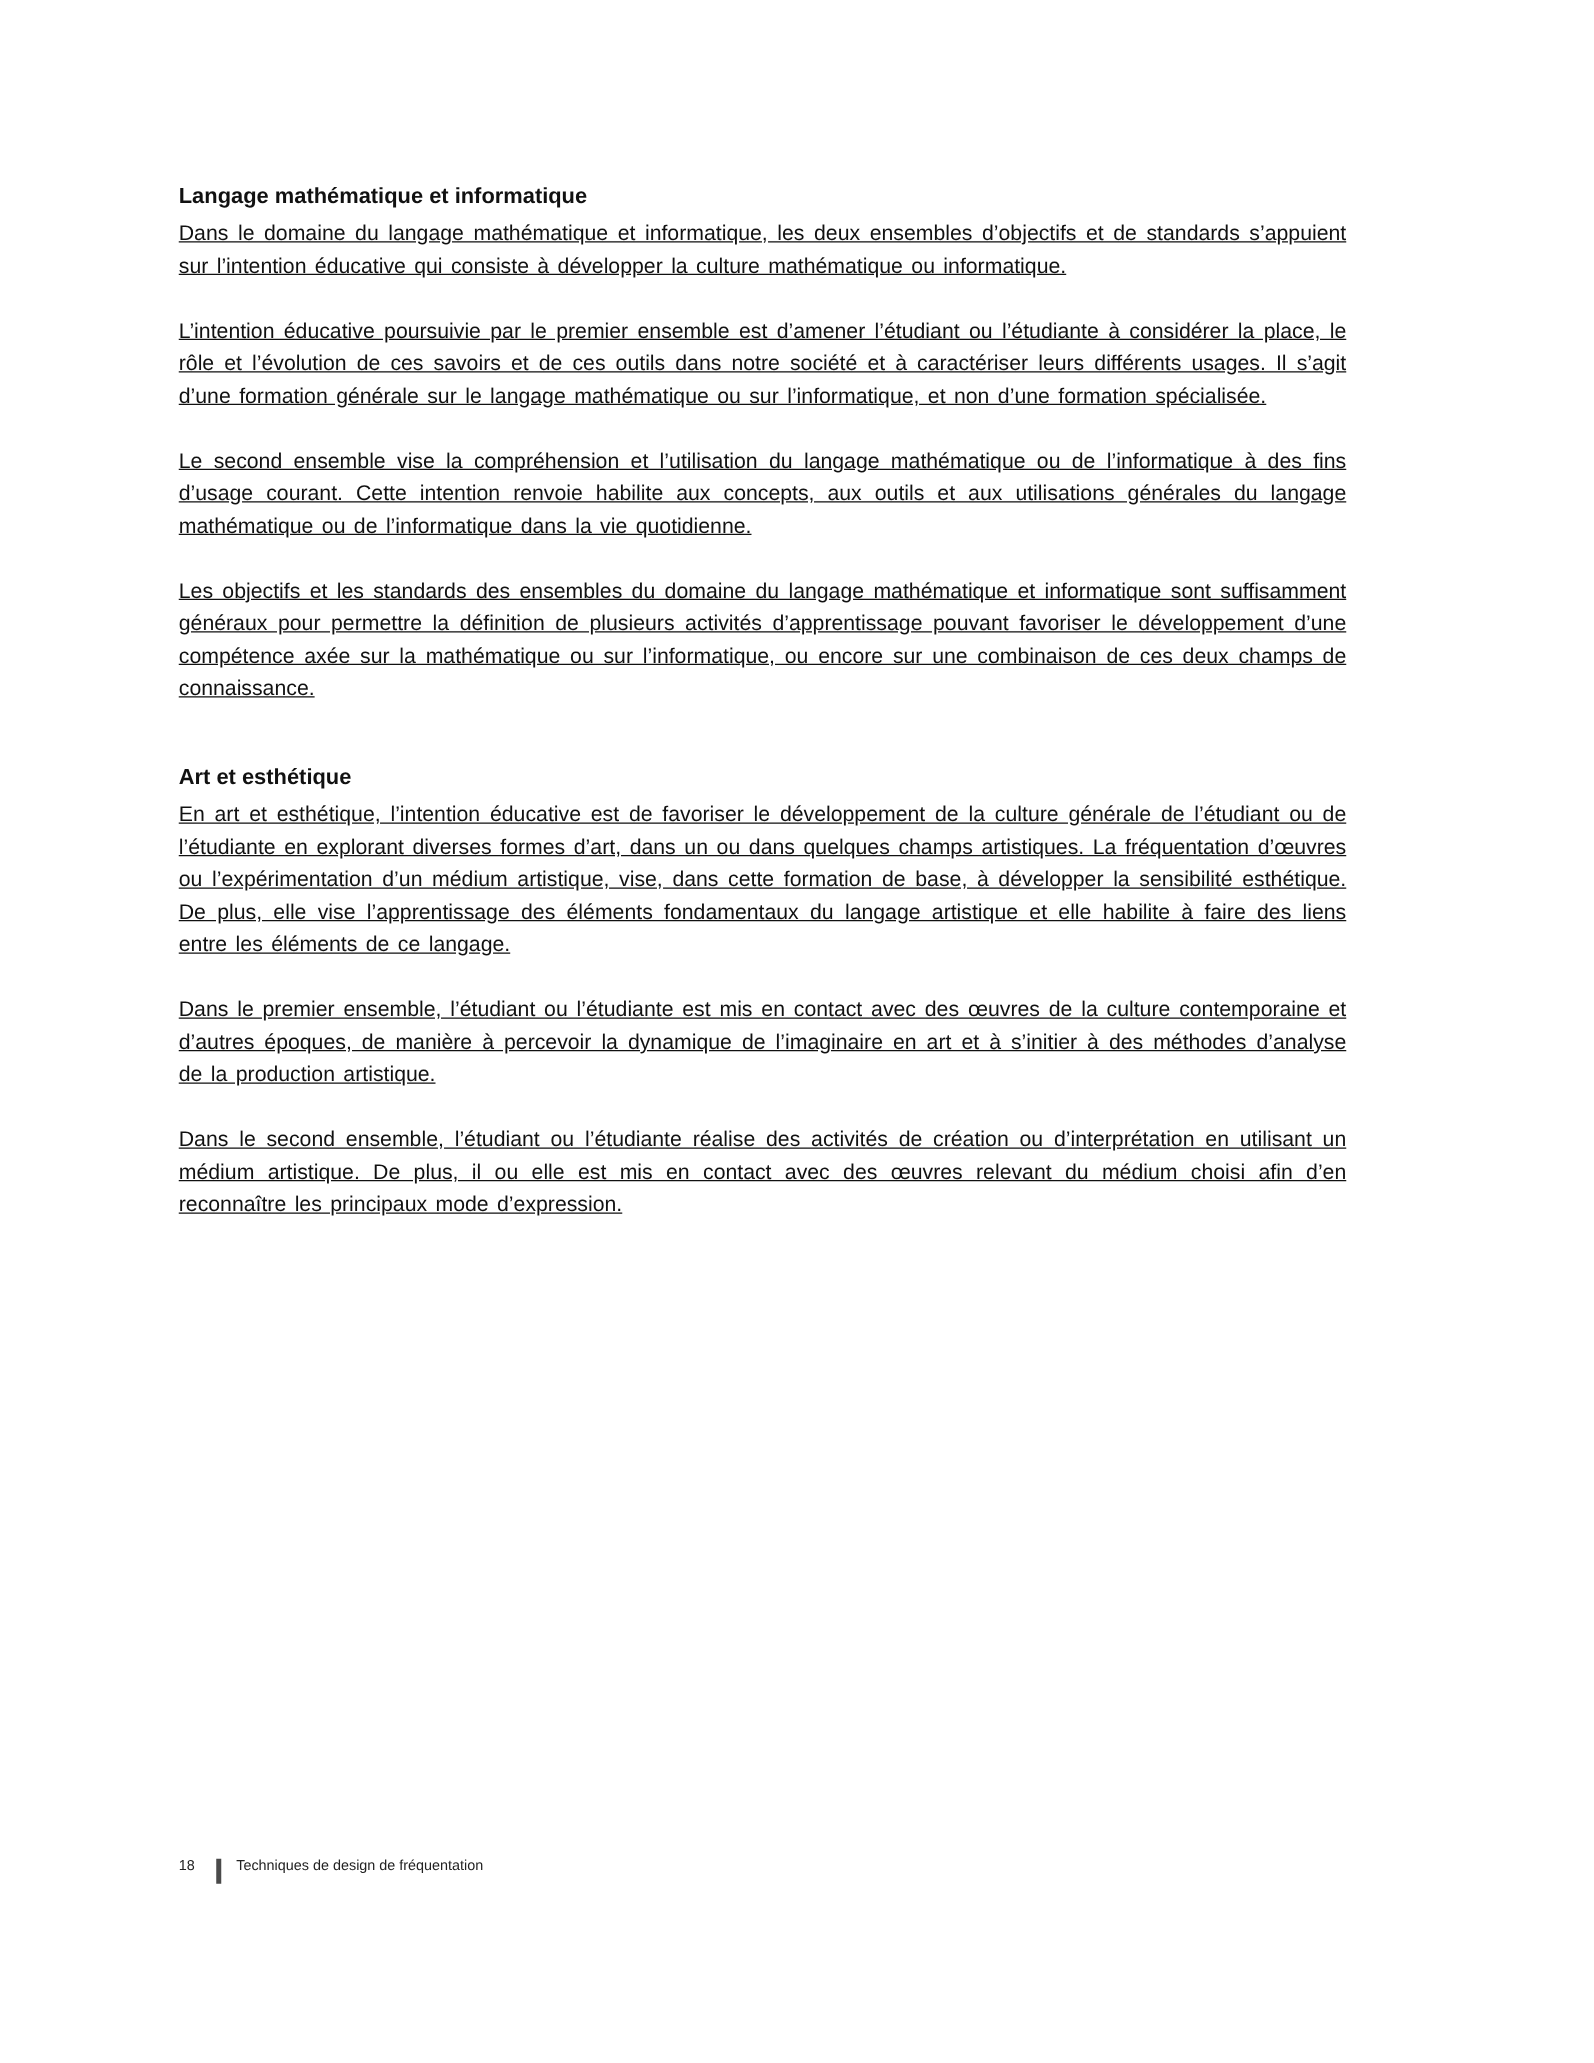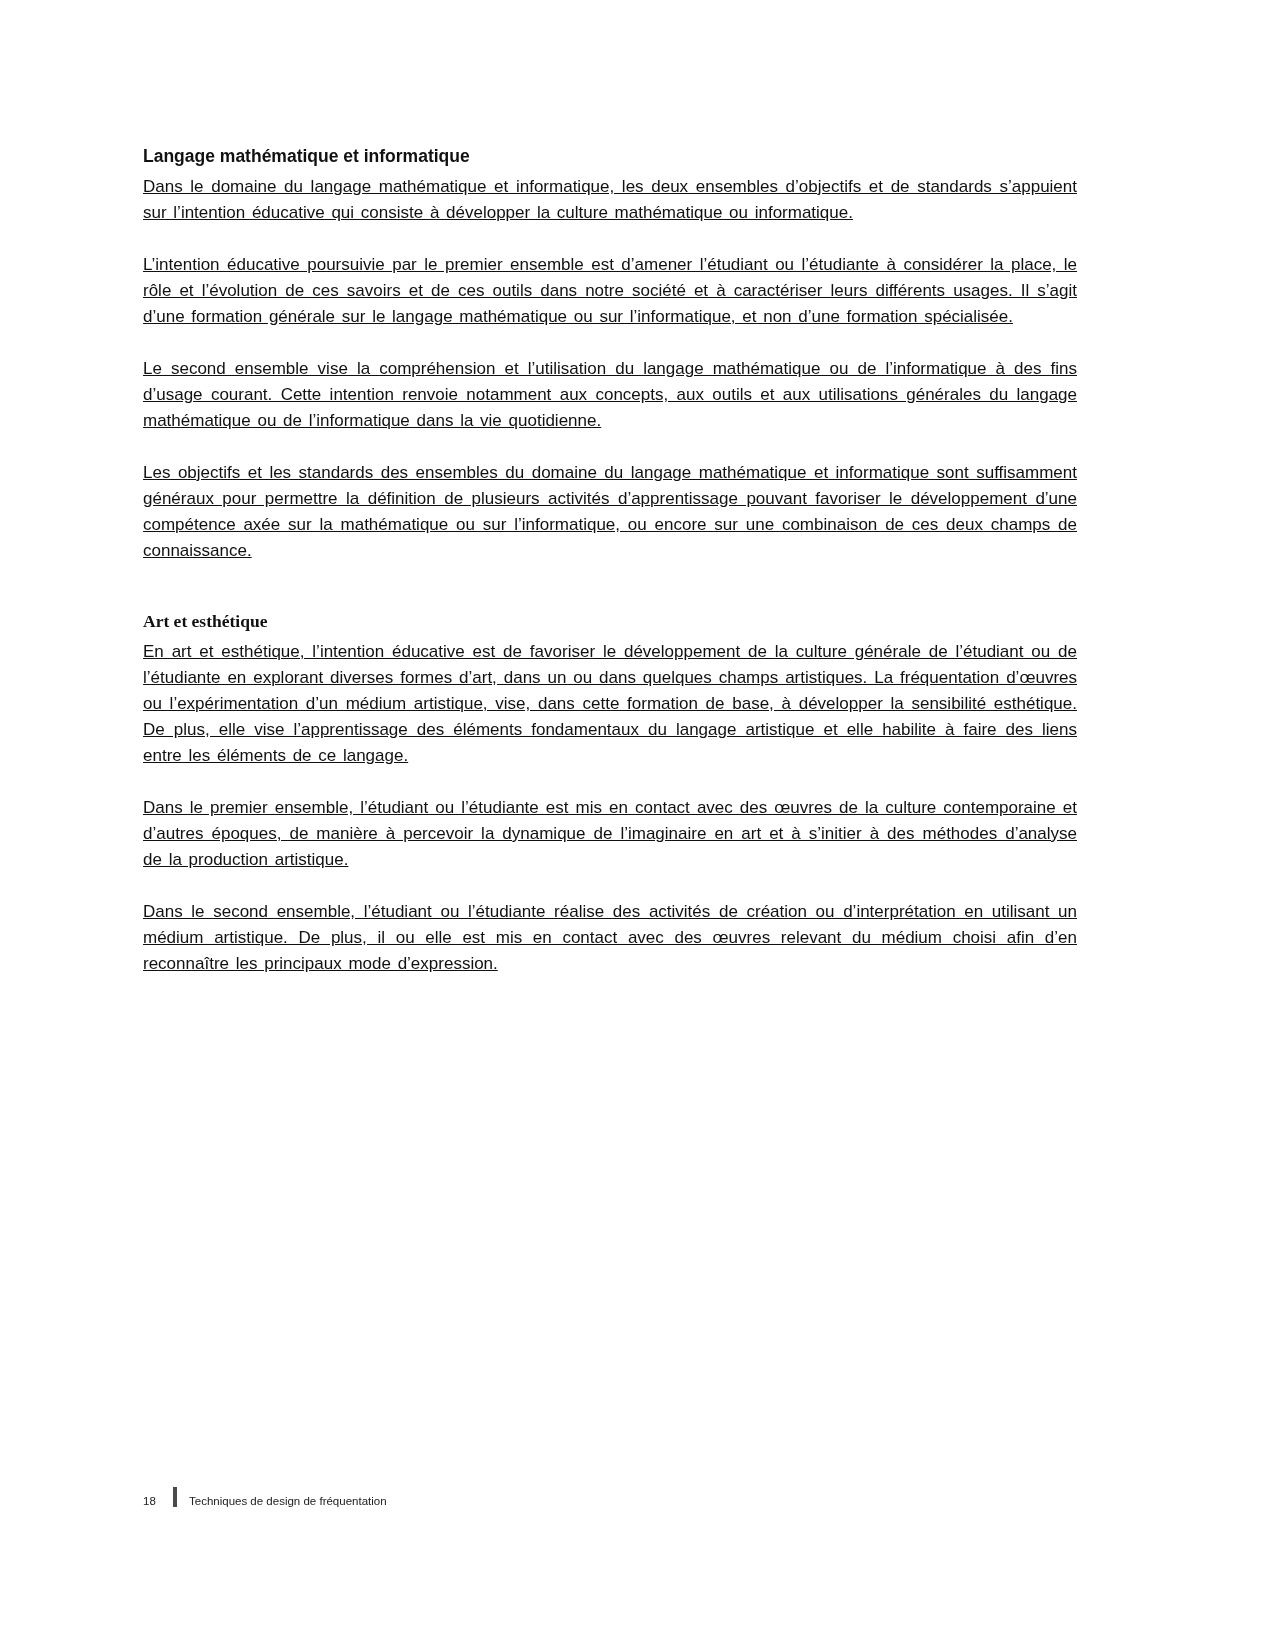--- a/index.html
+++ b/index.html
@@ -26,40 +26,39 @@
   }
   h2.section-heading {
     font-size: 17.5px;
     line-height: 26px;
     font-weight: bold;
     margin: 0 0 5px 0;
     color: #111111;
   }
   section + section h2.section-heading {
     margin-top: 44px;
-    font-family: Liberation Serif, serif;
   }
   p.body-paragraph {
     font-size: 17px;
     line-height: 26px;
     margin: 0 0 26px 0;
     text-align: justify;
     word-spacing: 2px;
     color: #111111;
     text-decoration: underline;
   }
   p.body-paragraph:last-child {
     margin-bottom: 0;
   }
   .footer {
     position: absolute;
     left: 143px;
     top: 1487px;
     display: flex;
-    align-items: flex-end;
+    align-items: flex-start;
     font-size: 11.5px;
     color: #222222;
   }
   .footer .pagenum {
     display: inline-block;
     min-width: 22px;
   }
   .footer .rule {
     display: inline-block;
     width: 4px;
@@ -70,21 +69,21 @@
 </style>
 </head>
 <body>
 
 <div class="page">
 
   <section>
     <h2 class="section-heading">Langage mathématique et informatique</h2>
     <p class="body-paragraph">Dans le domaine du langage mathématique et informatique, les deux ensembles d’objectifs et de standards s’appuient sur l’intention éducative qui consiste à développer la culture mathématique ou informatique.</p>
     <p class="body-paragraph">L’intention éducative poursuivie par le premier ensemble est d’amener l’étudiant ou l’étudiante à considérer la place, le rôle et l’évolution de ces savoirs et de ces outils dans notre société et à caractériser leurs différents usages.  Il s’agit d’une formation générale sur le langage mathématique ou sur l’informatique, et non d’une formation spécialisée.</p>
-    <p class="body-paragraph">Le second ensemble vise la compréhension et l’utilisation du langage mathématique ou de l’informatique à des fins d’usage courant.  Cette intention renvoie notamment aux concepts, aux outils et aux utilisations générales du langage mathématique ou de l’informatique dans la vie quotidienne.</p>
+    <p class="body-paragraph">Le second ensemble vise la compréhension et l’utilisation du langage mathématique ou de l’informatique à des fins d’usage courant.  Cette intention renvoie habilite aux concepts, aux outils et aux utilisations générales du langage mathématique ou de l’informatique dans la vie quotidienne.</p>
     <p class="body-paragraph">Les objectifs et les standards des ensembles du domaine du langage mathématique et informatique sont suffisamment généraux pour permettre la définition de plusieurs activités d’apprentissage pouvant favoriser le développement d’une compétence axée sur la mathématique ou sur l’informatique, ou encore sur une combinaison de ces deux champs de connaissance.</p>
   </section>
 
   <section>
     <h2 class="section-heading">Art et esthétique</h2>
     <p class="body-paragraph">En art et esthétique, l’intention éducative est de favoriser le développement de la culture générale de l’étudiant ou de l’étudiante en explorant diverses formes d’art, dans un ou dans quelques champs artistiques.  La fréquentation d’œuvres ou l’expérimentation d’un médium artistique, vise, dans cette formation de base, à développer la sensibilité esthétique.  De plus, elle vise l’apprentissage des éléments fondamentaux du langage artistique et elle habilite à faire des liens entre les éléments de ce langage.</p>
     <p class="body-paragraph">Dans le premier ensemble, l’étudiant ou l’étudiante est mis en contact avec des œuvres de la culture contemporaine et d’autres époques, de manière à percevoir la dynamique de l’imaginaire en art et à s’initier à des méthodes d’analyse de la production artistique.</p>
     <p class="body-paragraph">Dans le second ensemble, l’étudiant ou l’étudiante réalise des activités de création ou d’interprétation en utilisant un médium artistique.  De plus, il ou elle est mis en contact avec des œuvres relevant du médium choisi afin d’en reconnaître les principaux mode d’expression.</p>
   </section>
 

